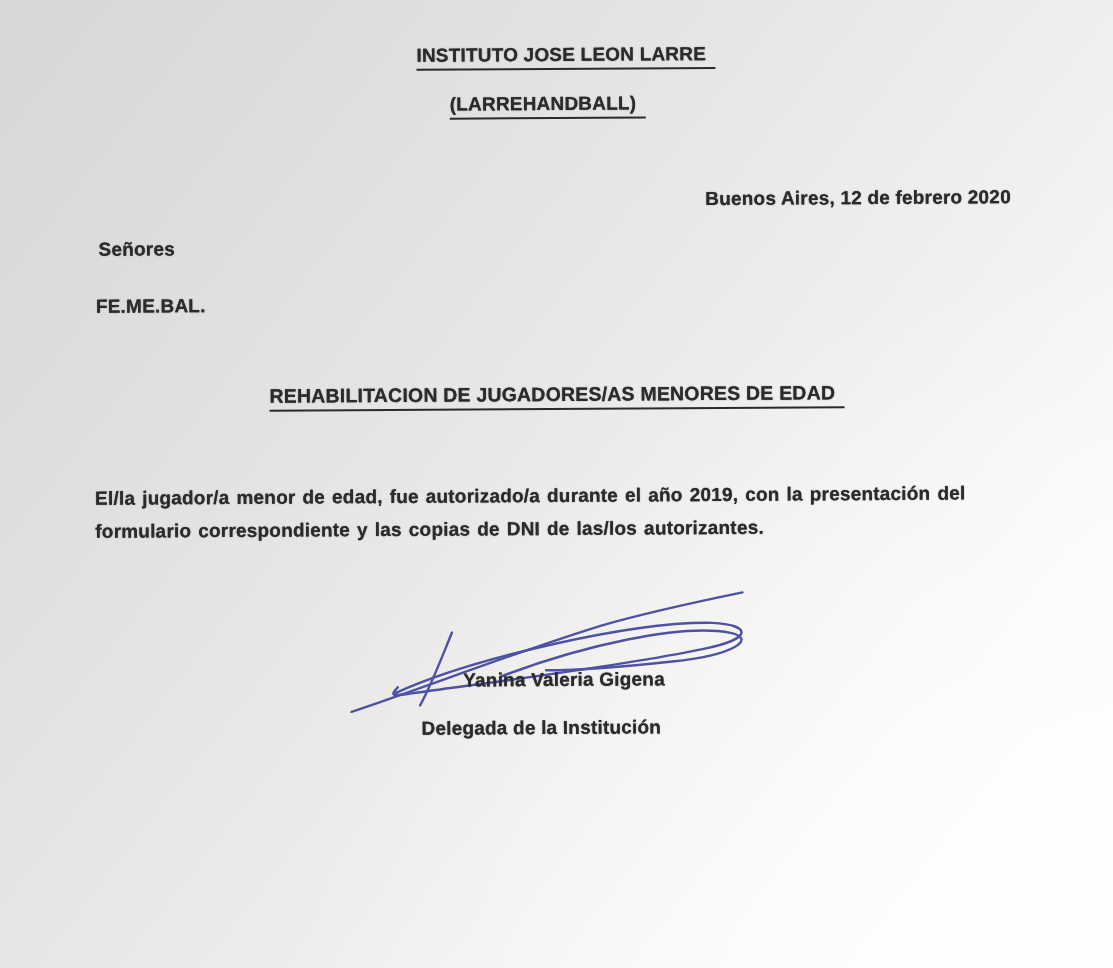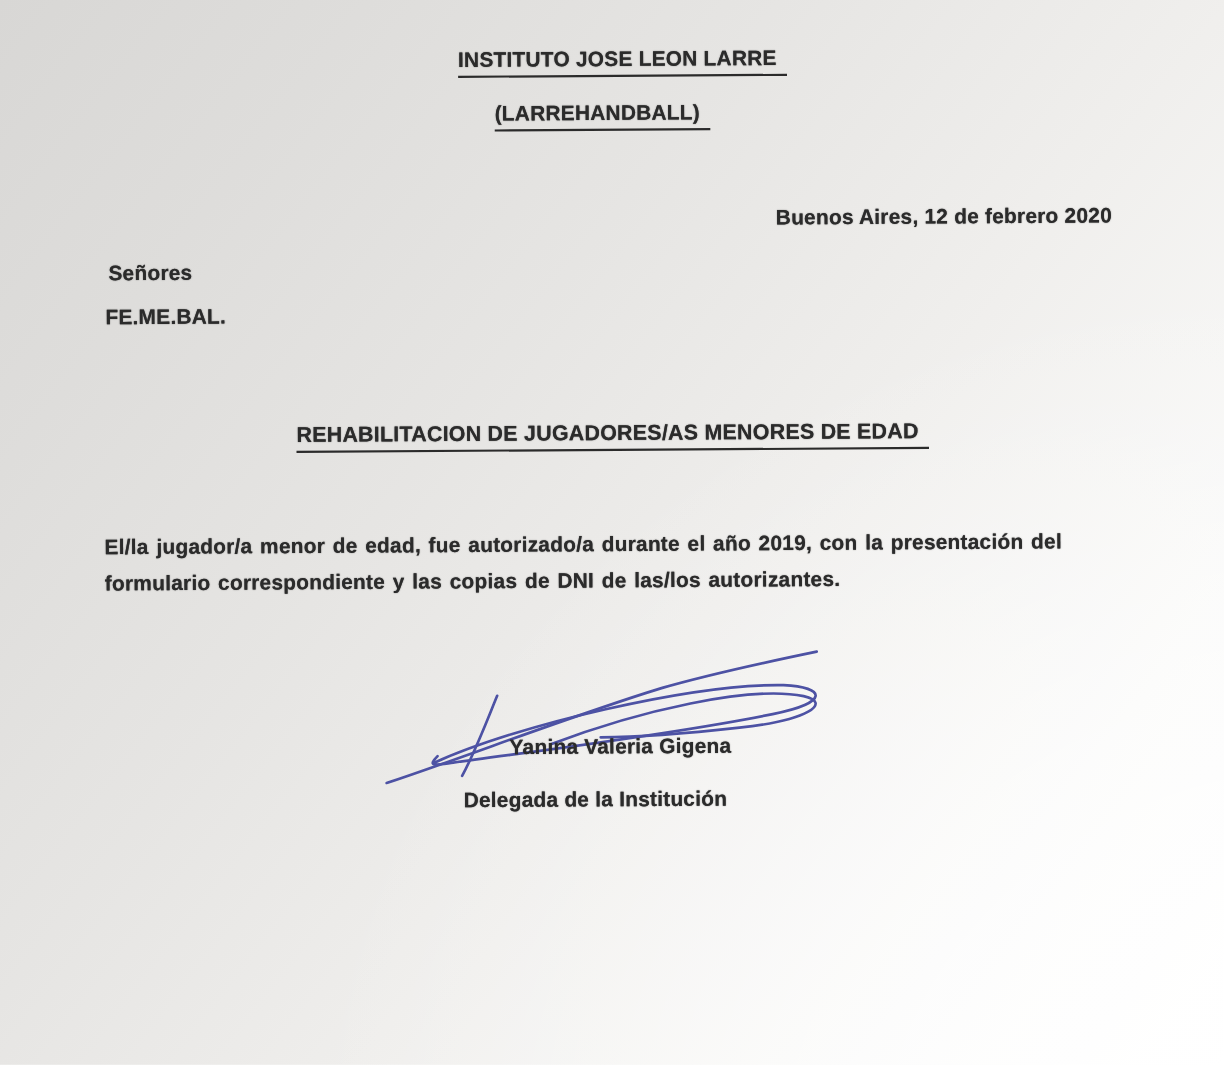--- a/index.html
+++ b/index.html
@@ -35,21 +35,21 @@
   }
   .underlined {
     border-bottom: 2.5px solid var(--ink, #2b2b2b);
     padding-bottom: 2px;
     padding-right: 9px;
   }
   .header-line-1 { top: 44px;  left: 419px; }
   .header-line-2 { top: 93px;  left: 452px; }
   .dateline      { top: 189px; left: 707px; }
   .salutation    { top: 236px; left: 100px; }
-  .organization  { top: 276px; left: 97px;  }
+  .organization  { top: 293px; left: 97px;  }
   .subject-line  { top: 383px; left: 270px; font-size: 19.5px; }
   .body-par {
     position: absolute;
     top: 479px;
     left: 95px;
     width: 966px;
     font-weight: bold;
     font-size: 19px;
     line-height: 33px;
     letter-spacing: 0.2px;

